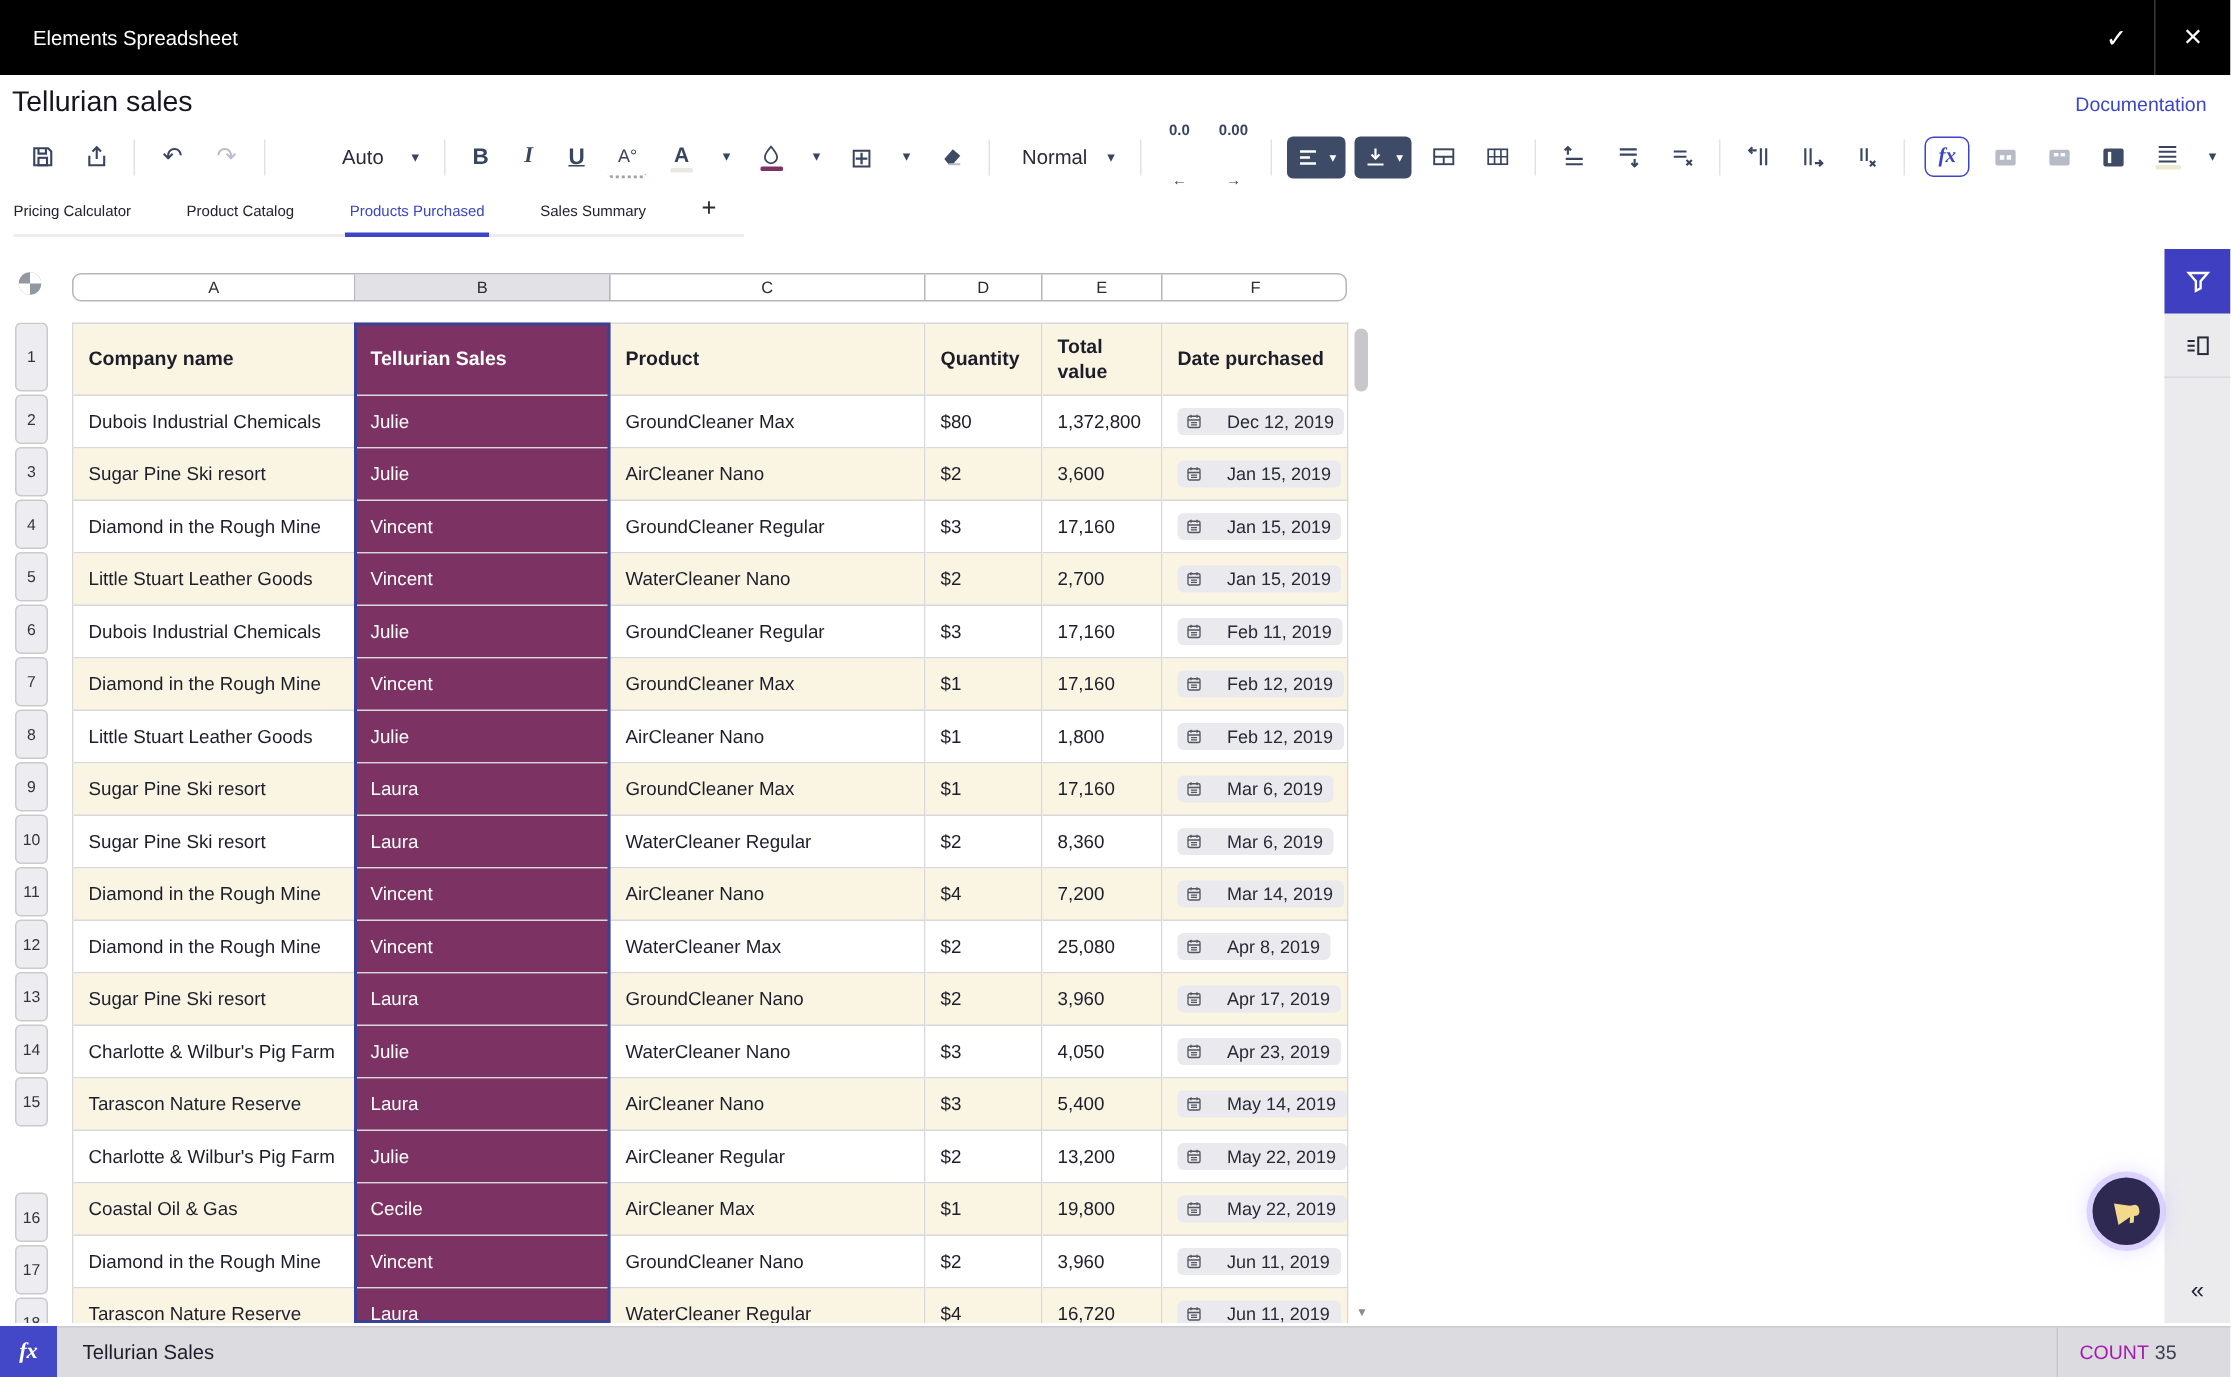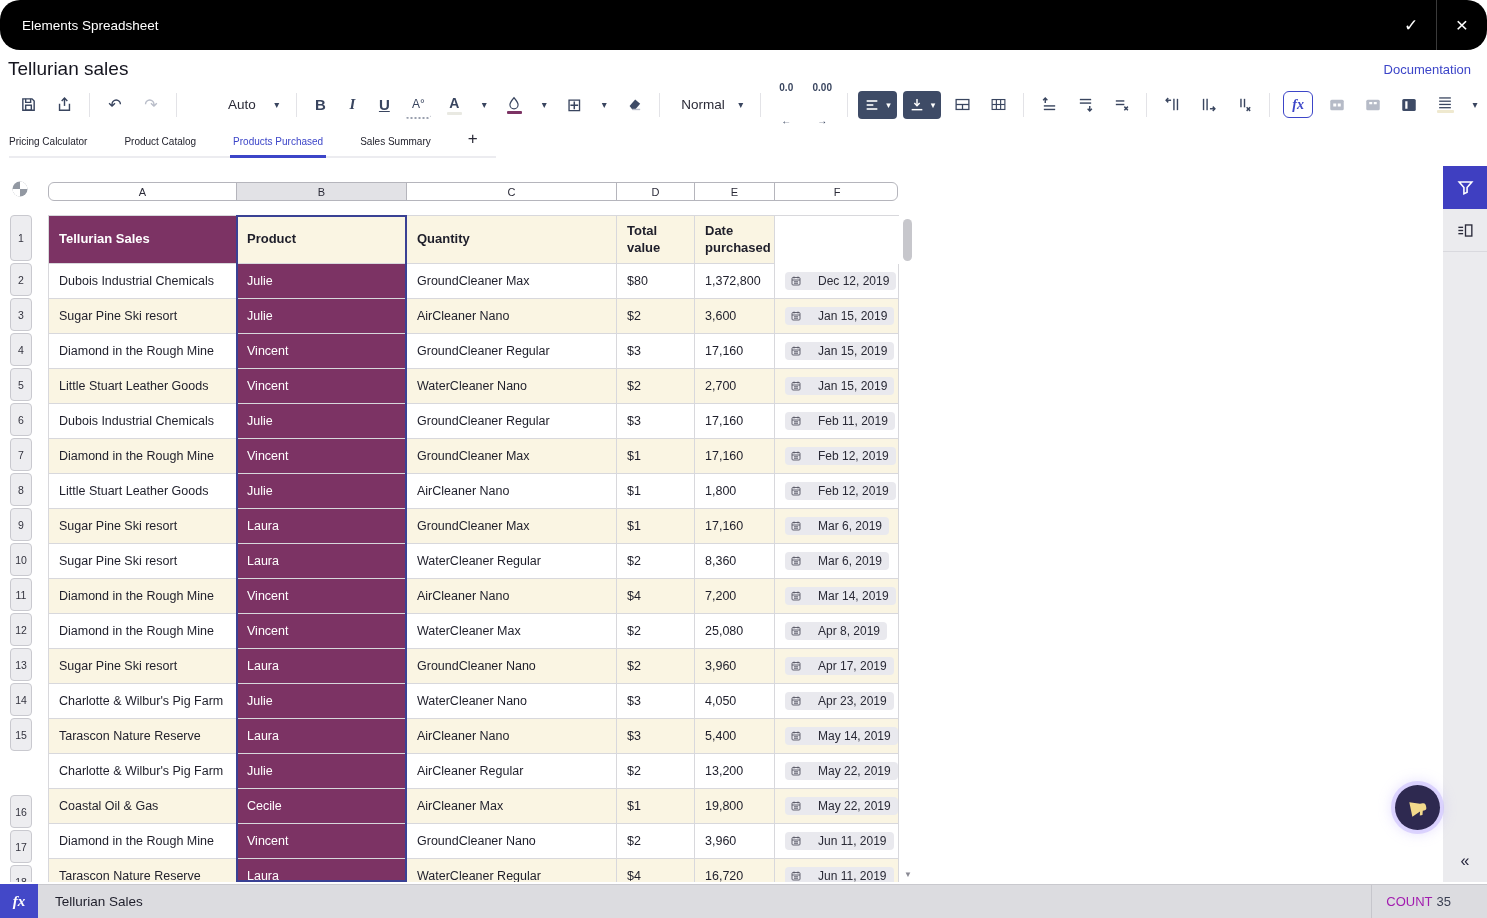--- a/index.html
+++ b/index.html
@@ -4,21 +4,21 @@
 <style>
   * { box-sizing: border-box; }
   html,body { margin:0; padding:0; }
   body {
     width:1487px; height:918px; position:relative; overflow:hidden;
     background:#ffffff; font-family:"Liberation Sans", sans-serif; color:#1e1e2a;
   }
   svg { display:block; }
 
   
-  .titlebar { position:absolute; left:0; top:0; width:1487px; height:50px; background:#000; display:flex; align-items:center;border-radius:20px; }
+  .titlebar { position:absolute; left:0; top:0; width:1487px; height:50px; background:#000; display:flex; align-items:center; }
   .app-title { margin-left:22px; font-size:13.5px; color:#fff; }
   .titlebar-actions { margin-left:auto; display:flex; height:100%; align-items:stretch; }
   .tb-btn { width:50px; display:flex; align-items:center; justify-content:center; color:#fff; font-size:17px; cursor:pointer; }
   .tb-sep { width:1px; background:#3a3a3a; }
 
   
   .subheader { position:absolute; left:0; top:50px; width:1487px; height:38px; display:flex; align-items:center; background:#fff; }
   .doc-title { margin-left:8px; font-size:19px; color:#15151f; }
   .doc-link { margin-left:auto; margin-right:16px; font-size:13px; color:#3c45c8; cursor:pointer; }
 
@@ -357,20 +357,21 @@
     <div class="row-num" style="height: 33px;">14</div>
     <div class="row-num" style="height: 33px;">15</div>
     <div class="row-num" style="height: 33px; margin-top: 44px;">16</div>
     <div class="row-num" style="height: 33px;">17</div>
     <div class="row-num" style="height: 33px;">18</div>
     <div class="row-num" style="height: 33px;">19</div>
   </div>
 
 <div class="sheet">
   <div class="sheet-row header-row row-cream">
+    <div class="cell">Company name</div>
     <div class="cell seller">Tellurian Sales</div>
     <div class="cell">Product</div>
     <div class="cell">Quantity</div>
     <div class="cell">Total value</div>
     <div class="cell">Date purchased</div>
   </div>
   <div id="sheet-body">
       <div class="sheet-row row-white">
     <div class="cell">Dubois Industrial Chemicals</div>
     <div class="cell seller">Julie</div>

